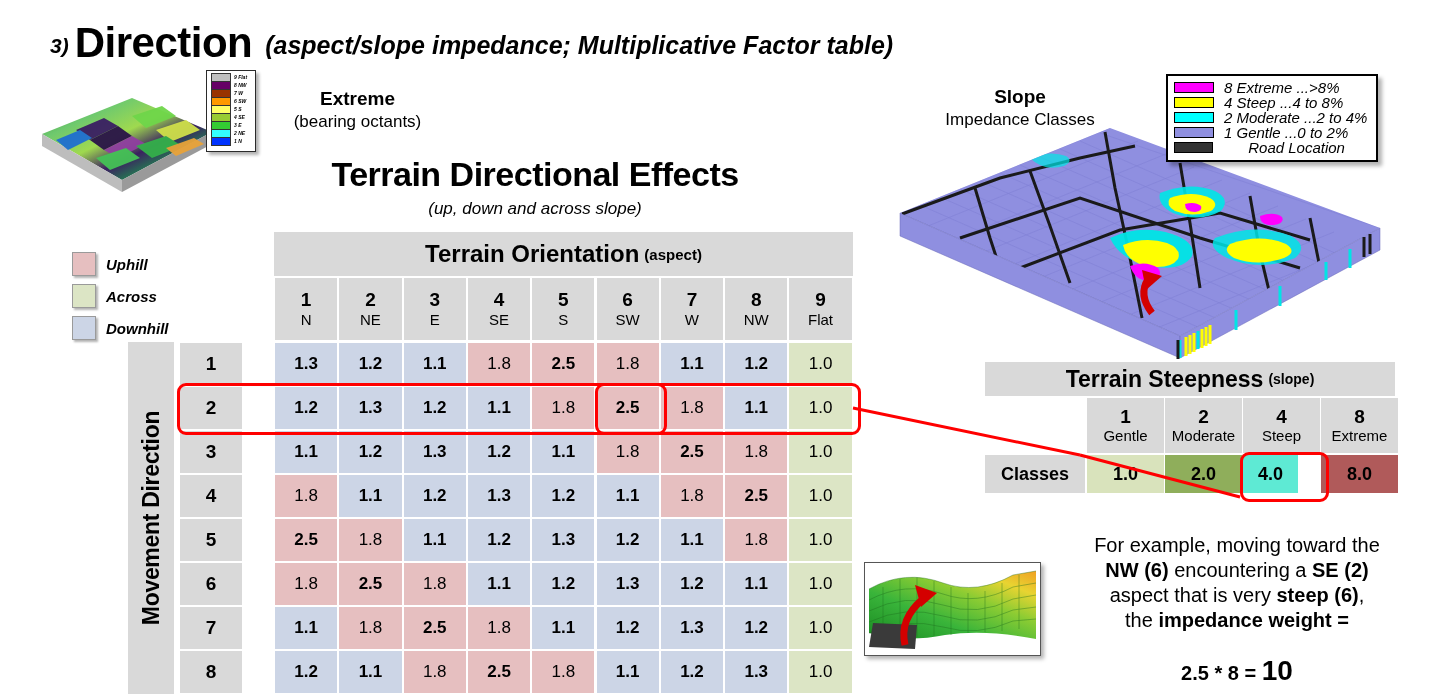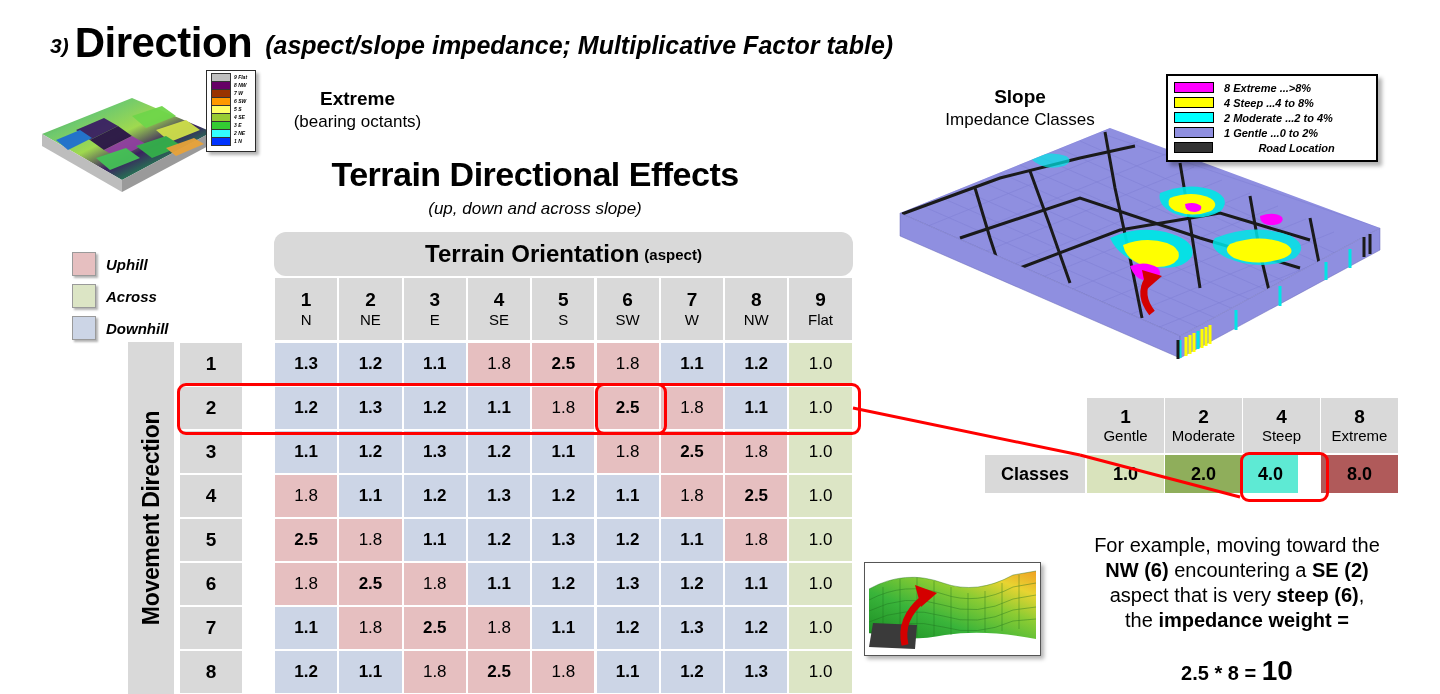--- a/index.html
+++ b/index.html
@@ -35,21 +35,21 @@
 
   
   #left-legend{left:72px;top:248px;width:130px;}
   .llrow{display:flex;align-items:center;height:32px;}
   .llsw{width:22px;height:22px;border:1px solid #9a9a9a;box-shadow:2px 2px 2px rgba(0,0,0,.30);}
   .lllab{font-size:15px;font-weight:bold;font-style:italic;margin-left:10px;}
 
   
   #matrix{left:64px;top:232px;width:789px;height:462px;}
   #mx-toph{left:210px;top:0px;width:579px;height:44px;background:#d9d9d9;
-      display:flex;align-items:center;justify-content:center;border-radius:12px;}
+      display:flex;align-items:center;justify-content:center;}
   #mx-toph .big{font-size:24px;font-weight:bold;}
   #mx-toph .small{font-size:15px;font-weight:bold;margin-left:5px;}
 
   .col-head{position:absolute;top:46px;height:62px;background:#d9d9d9;
       display:flex;flex-direction:column;align-items:center;justify-content:center;}
   .col-head .n{font-size:19px;font-weight:bold;line-height:20px;}
   .col-head .d{font-size:15px;line-height:19px;}
 
   #mx-vlabel{left:64px;top:110px;width:46px;height:352px;background:#d9d9d9;}
   #mx-vlabel span{display:block;position:absolute;left:-153px;top:153px;width:352px;height:46px;
@@ -67,21 +67,21 @@
   .hl{position:absolute;border:3px solid #ff0000;border-radius:9px;pointer-events:none;}
 
   
   #slope-title{left:930px;top:86px;width:180px;text-align:center;font-size:19px;font-weight:bold;}
   #slope-sub{left:900px;top:110px;width:240px;text-align:center;font-size:17px;}
   #slope-map{left:880px;top:118px;width:520px;height:250px;}
   #slope-legend{left:1166px;top:74px;width:212px;height:88px;background:#fff;border:2px solid #000;
       box-shadow:4px 4px 4px rgba(0,0,0,.30);box-sizing:border-box;padding:4px 6px;}
   .slrow{display:flex;align-items:center;height:15px;}
   .slsw{width:40px;height:11px;border:1px solid #000;box-sizing:border-box;}
-  .sllab{font-size:11px;font-style:italic;font-weight:bold;margin-left:10px;white-space:nowrap;}
+  .sllab{font-size:15px;font-style:italic;font-weight:normal;margin-left:10px;white-space:nowrap;}
   .sllab.ctr{margin-left:10px;width:150px;text-align:center;}
 
   
   #steep{left:985px;top:362px;width:410px;height:155px;}
   #st-head{left:0;top:0;width:410px;height:34px;background:#d9d9d9;
       display:flex;align-items:center;justify-content:center;}
   #st-head .big{font-size:23px;font-weight:bold;}
   #st-head .small{font-size:14px;font-weight:bold;margin-left:5px;}
   .st-col{position:absolute;top:36px;height:55px;background:#d9d9d9;
       display:flex;flex-direction:column;align-items:center;justify-content:center;}
@@ -409,20 +409,24 @@
     <span class="slsw" style="background:#8f8fe0"></span>
     <span class="sllab">1 Gentle ...0 to 2%</span>
   </div>
   <div class="slrow">
     <span class="slsw" style="background:#333333"></span>
     <span class="sllab ctr">Road Location</span>
   </div>
 </div>
 
 <div class="abs" id="steep">
+  <div id="st-head">
+    <span class="big">Terrain Steepness</span>
+    <span class="small">(slope)</span>
+  </div>
   <div id="st-cols">
       <div class="st-col" style="left: 102px; width: 77px;">
         <div class="n">1</div>
         <div class="d">Gentle</div>
       </div>
       <div class="st-col" style="left: 180px; width: 77px;">
         <div class="n">2</div>
         <div class="d">Moderate</div>
       </div>
       <div class="st-col" style="left: 258px; width: 77px;">

